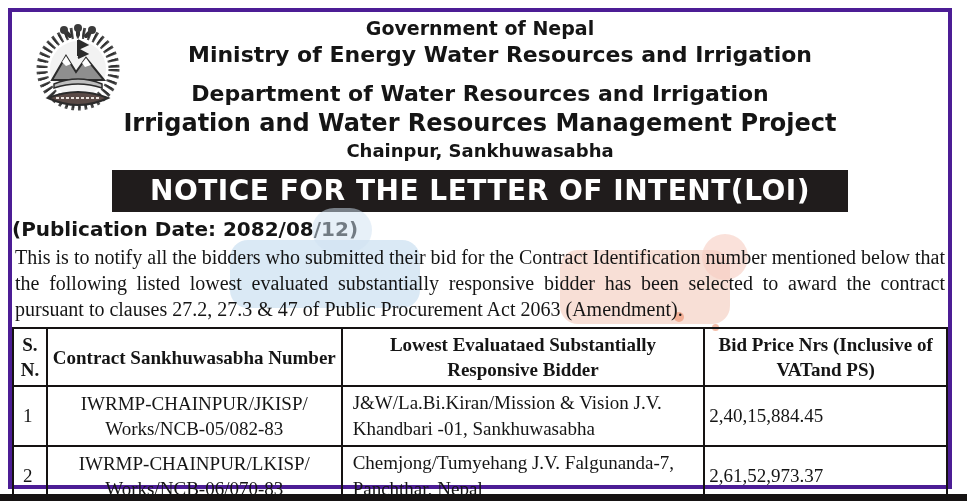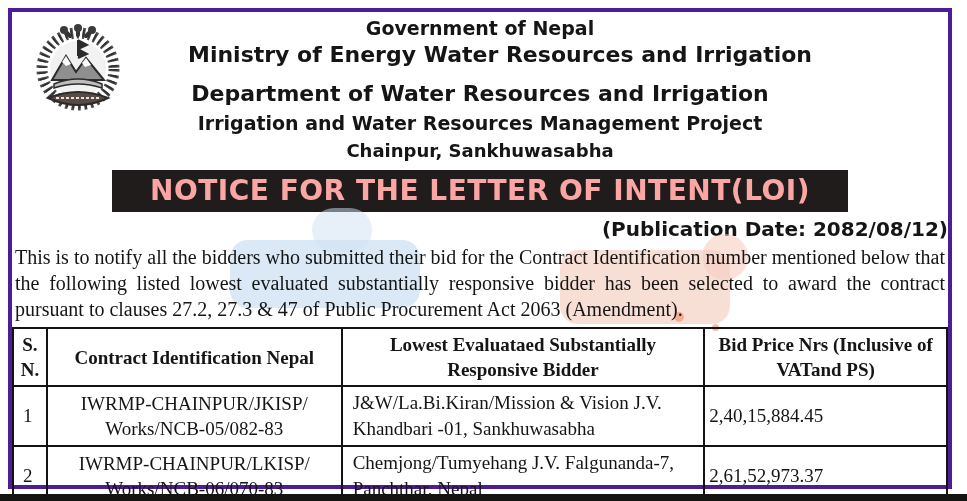--- a/index.html
+++ b/index.html
@@ -34,37 +34,37 @@
   .wm-pink  { left: 690px; top: 222px; width: 46px;  height: 46px; background: #f6cdc2; opacity: .6; border-radius: 50%; }
   .wm-dot1  { left: 662px; top: 300px; width: 10px; height: 10px; background: #f0a184; opacity: .8; border-radius: 50%; }
   .wm-dot2  { left: 700px; top: 312px; width: 7px;  height: 7px;  background: #f0a184; opacity: .7; border-radius: 50%; }
   
   .header { position: relative; padding-top: 4px; text-align: center;
             font-family: "DejaVu Sans", sans-serif; font-weight: bold; }
   .logo { position: absolute; left: 14px; top: 10px; width: 104px; height: 102px; }
   .h-line-0 { font-size: 19px; line-height: 25px; }
   .h-line-1 { font-size: 22px; line-height: 28px; margin-left: 40px; }
   .h-line-2 { font-size: 22px; line-height: 28px; margin-top: 11px; }
-  .h-line-3 { font-size: 19px; line-height: 31px; text-align: center; }
+  .h-line-3 { font-size: 24px; line-height: 31px; text-align: center; }
   .h-line-4 { font-size: 18px; line-height: 24px; }
   
   .banner {
     width: 736px;
     margin: 7px auto 0 auto;
     background: #201c1c;
-    color: #fca5a5;
+    color: #ffffff;
     font-family: "DejaVu Sans", sans-serif;
     font-weight: bold;
     font-size: 28px;
     line-height: 42px;
     text-align: center;
     letter-spacing: .5px;
   }
   .pubdate {
-    text-align: right;
+    text-align: left;
     font-family: "DejaVu Sans", sans-serif;
     font-weight: bold;
     font-size: 20px;
     margin-top: 5px;
   }
   
   .body-par {
     position: relative;
     font-size: 20px;
     line-height: 26px;
@@ -160,21 +160,21 @@
     <table class="bid-table">
       <colgroup>
         <col class="col-sn">
           <col class="col-contract">
           <col class="col-bidder">
           <col class="col-price">
       </colgroup>
       <thead>
         <tr>
           <th>S. N.</th>
-          <th>Contract Identification Nepal</th>
+          <th>Contract Sankhuwasabha Number</th>
           <th>Lowest Evaluataed Substantially Responsive Bidder</th>
           <th>Bid Price Nrs (Inclusive of VATand PS)</th>
         </tr>
       </thead>
       <tbody>
         <tr>
           <td class="cell-sn">1</td>
           <td class="cell-contract">IWRMP-CHAINPUR/JKISP/ Works/NCB-05/082-83</td>
           <td class="cell-bidder">J&amp;W/La.Bi.Kiran/Mission &amp; Vision J.V. Khandbari -01, Sankhuwasabha</td>
           <td class="cell-price">2,40,15,884.45</td>

